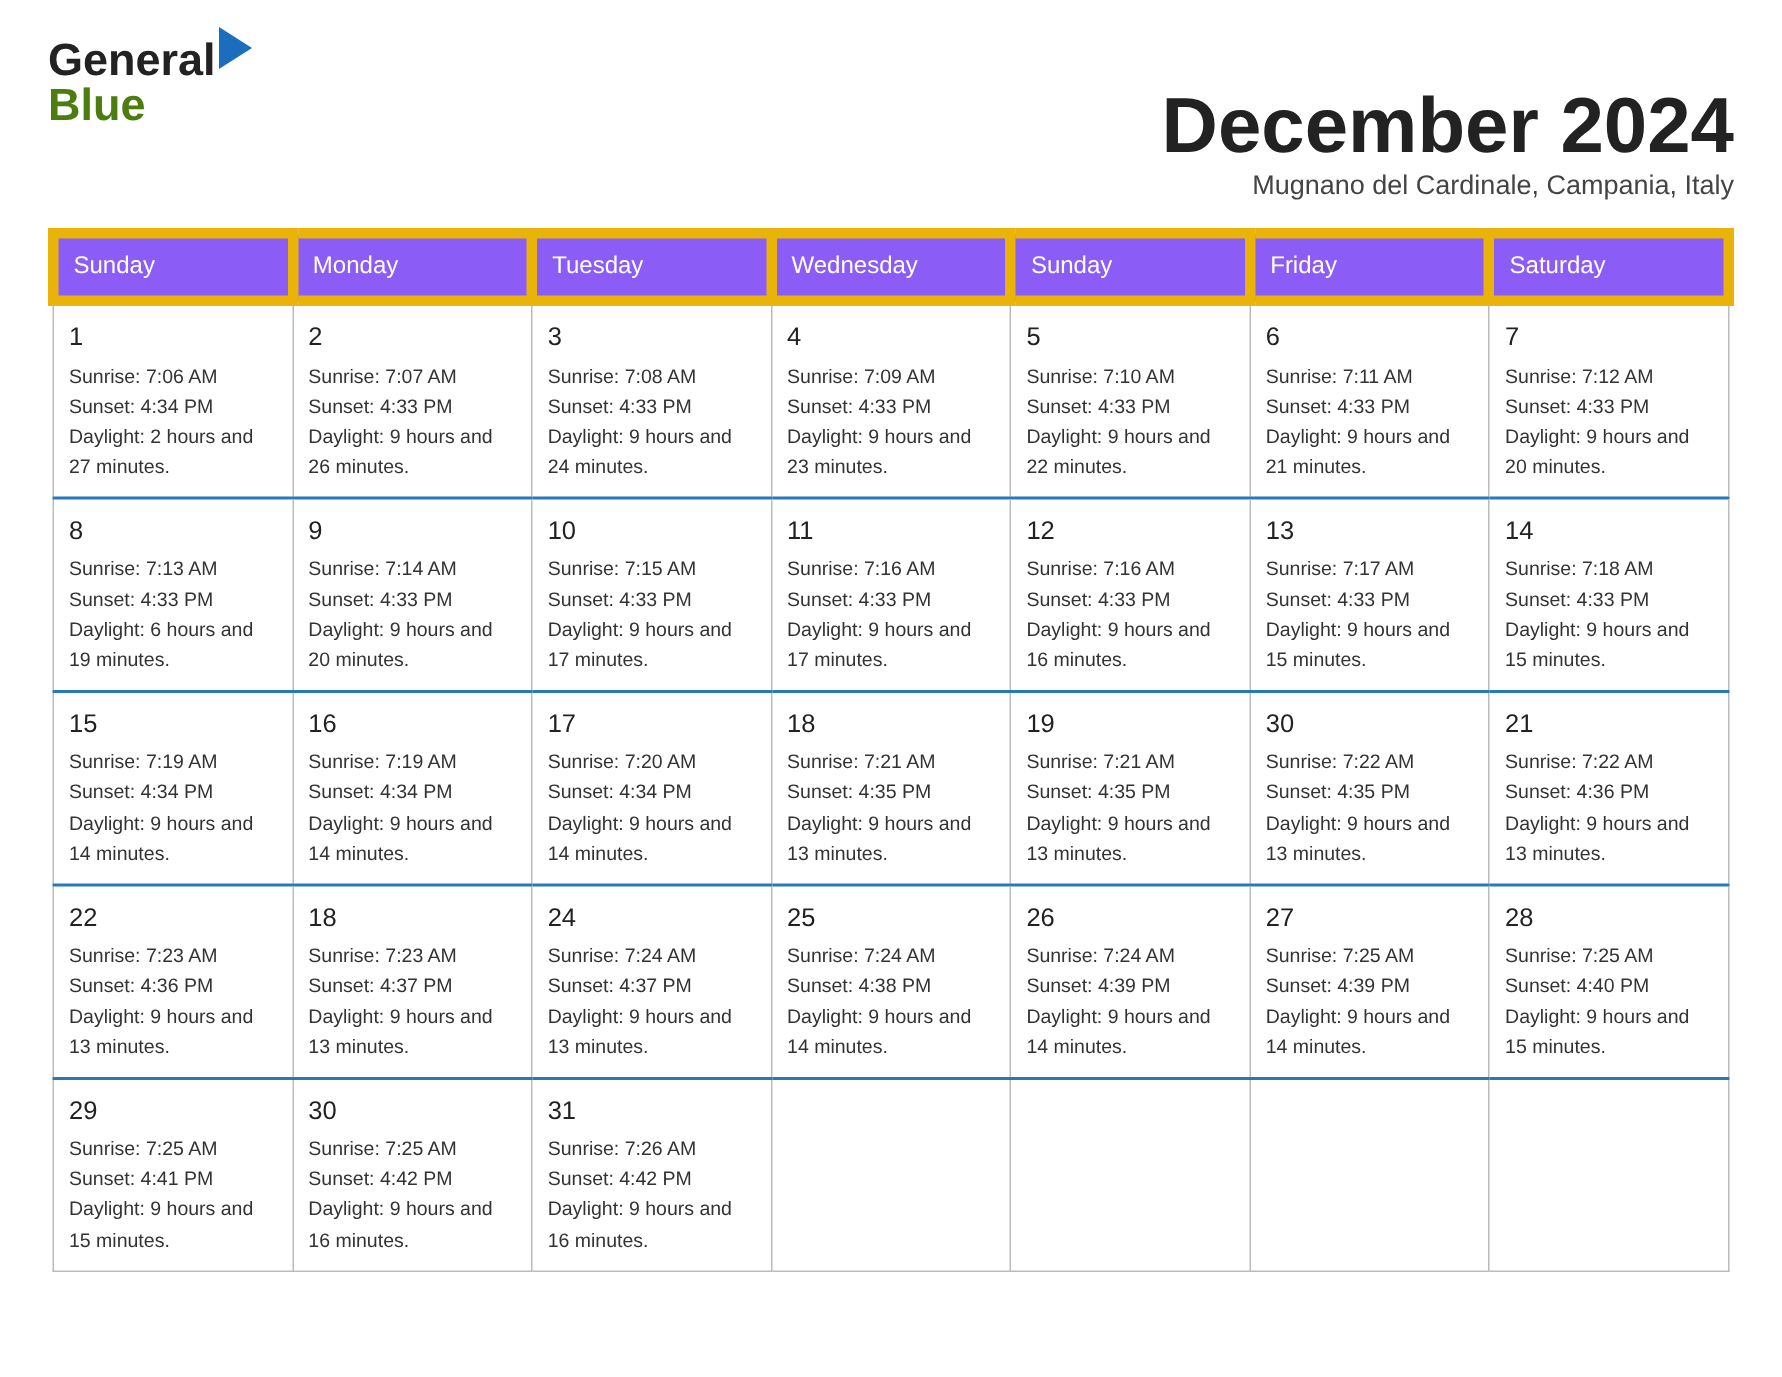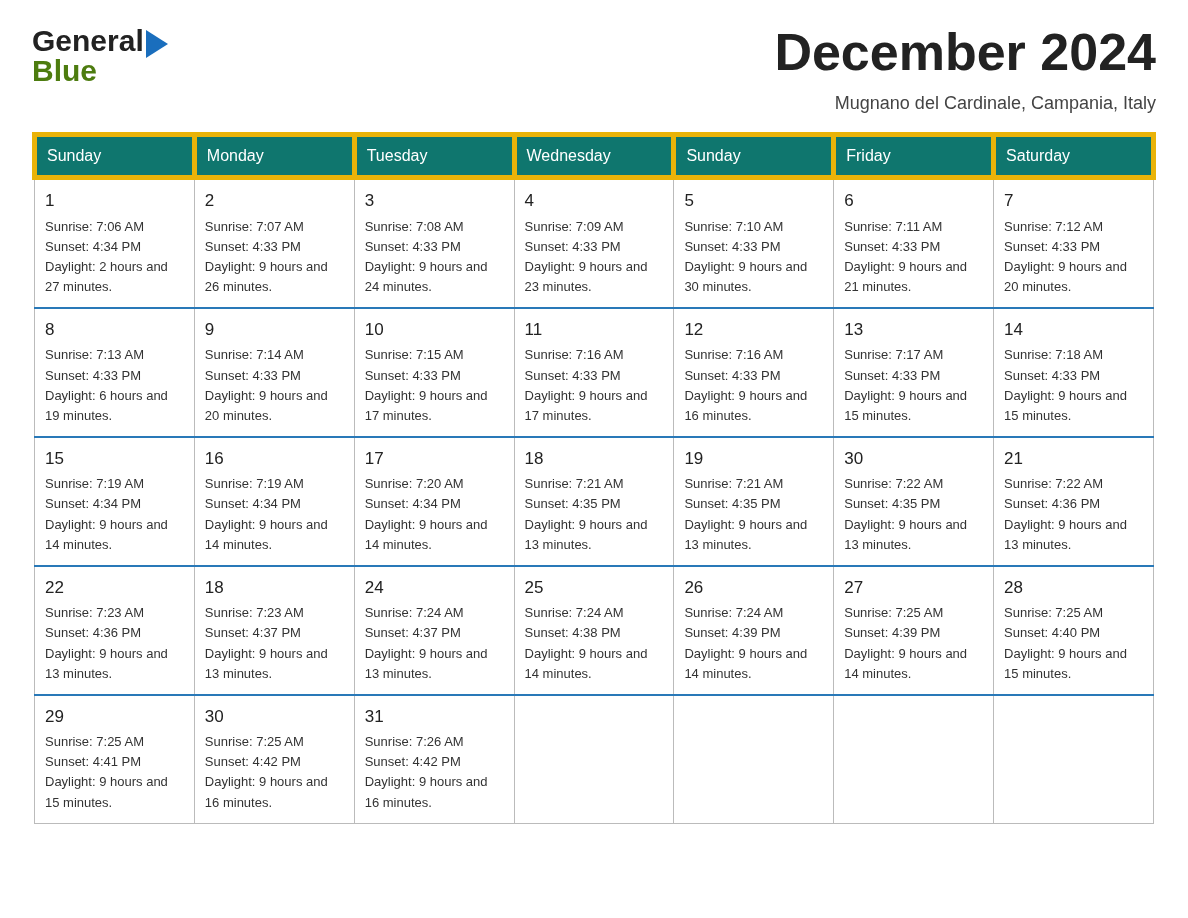--- a/index.html
+++ b/index.html
@@ -22,39 +22,40 @@
       align-items: flex-start;
     }
     .title-area {
       text-align: right;
     }
     .month-title {
       font-size: 52px;
       font-weight: bold;
       color: #222;
       line-height: 1.1;
+      margin-top: 32px;
     }
     .location {
       font-size: 18px;
       color: #444;
-      margin-top: 12px;
+      margin-top: 0;
     }
     .calendar-table {
       width: 100%;
       border-collapse: collapse;
       border: 1px solid #aaa;
     }
     .calendar-table th {
-      background: #0f766e;
+      background: #8b5cf6;
       color: #fff;
       font-size: 16px;
       font-weight: normal;
       padding: 10px 10px;
       text-align: left;
-      border: 5px solid #eab308;
+      border: 7px solid #eab308;
     }
     .calendar-table td {
       vertical-align: top;
       padding: 8px 10px 10px 10px;
       border: 1px solid #bbb;
       width: 14.28%;
       min-height: 90px;
       font-size: 13px;
       color: #333;
       line-height: 1.55;
@@ -68,21 +69,21 @@
     }
     .empty-cell {
       background: #fff;
     }
     .row-separator td {
       border-top: 2px solid #2979b8;
     }
     
     .logo-wrapper {
       display: flex;
-      align-items: flex-end;
+      align-items: flex-start;
       gap: 0px;
     }
     .logo-text-general {
       font-size: 30px;
       font-weight: bold;
       color: #222;
     }
     .logo-arrow {
       display: inline-block;
       margin-left: 2px;
@@ -153,21 +154,21 @@
         <td>
           <span class="day-number">4</span>
           <div>Sunrise: 7:09 AM</div>
           <div>Sunset: 4:33 PM</div>
           <div>Daylight: 9 hours and 23 minutes.</div>
         </td>
         <td>
           <span class="day-number">5</span>
           <div>Sunrise: 7:10 AM</div>
           <div>Sunset: 4:33 PM</div>
-          <div>Daylight: 9 hours and 30 minutes.</div>
+          <div>Daylight: 9 hours and 22 minutes.</div>
         </td>
         <td>
           <span class="day-number">6</span>
           <div>Sunrise: 7:11 AM</div>
           <div>Sunset: 4:33 PM</div>
           <div>Daylight: 9 hours and 21 minutes.</div>
         </td>
         <td>
           <span class="day-number">7</span>
           <div>Sunrise: 7:12 AM</div>

